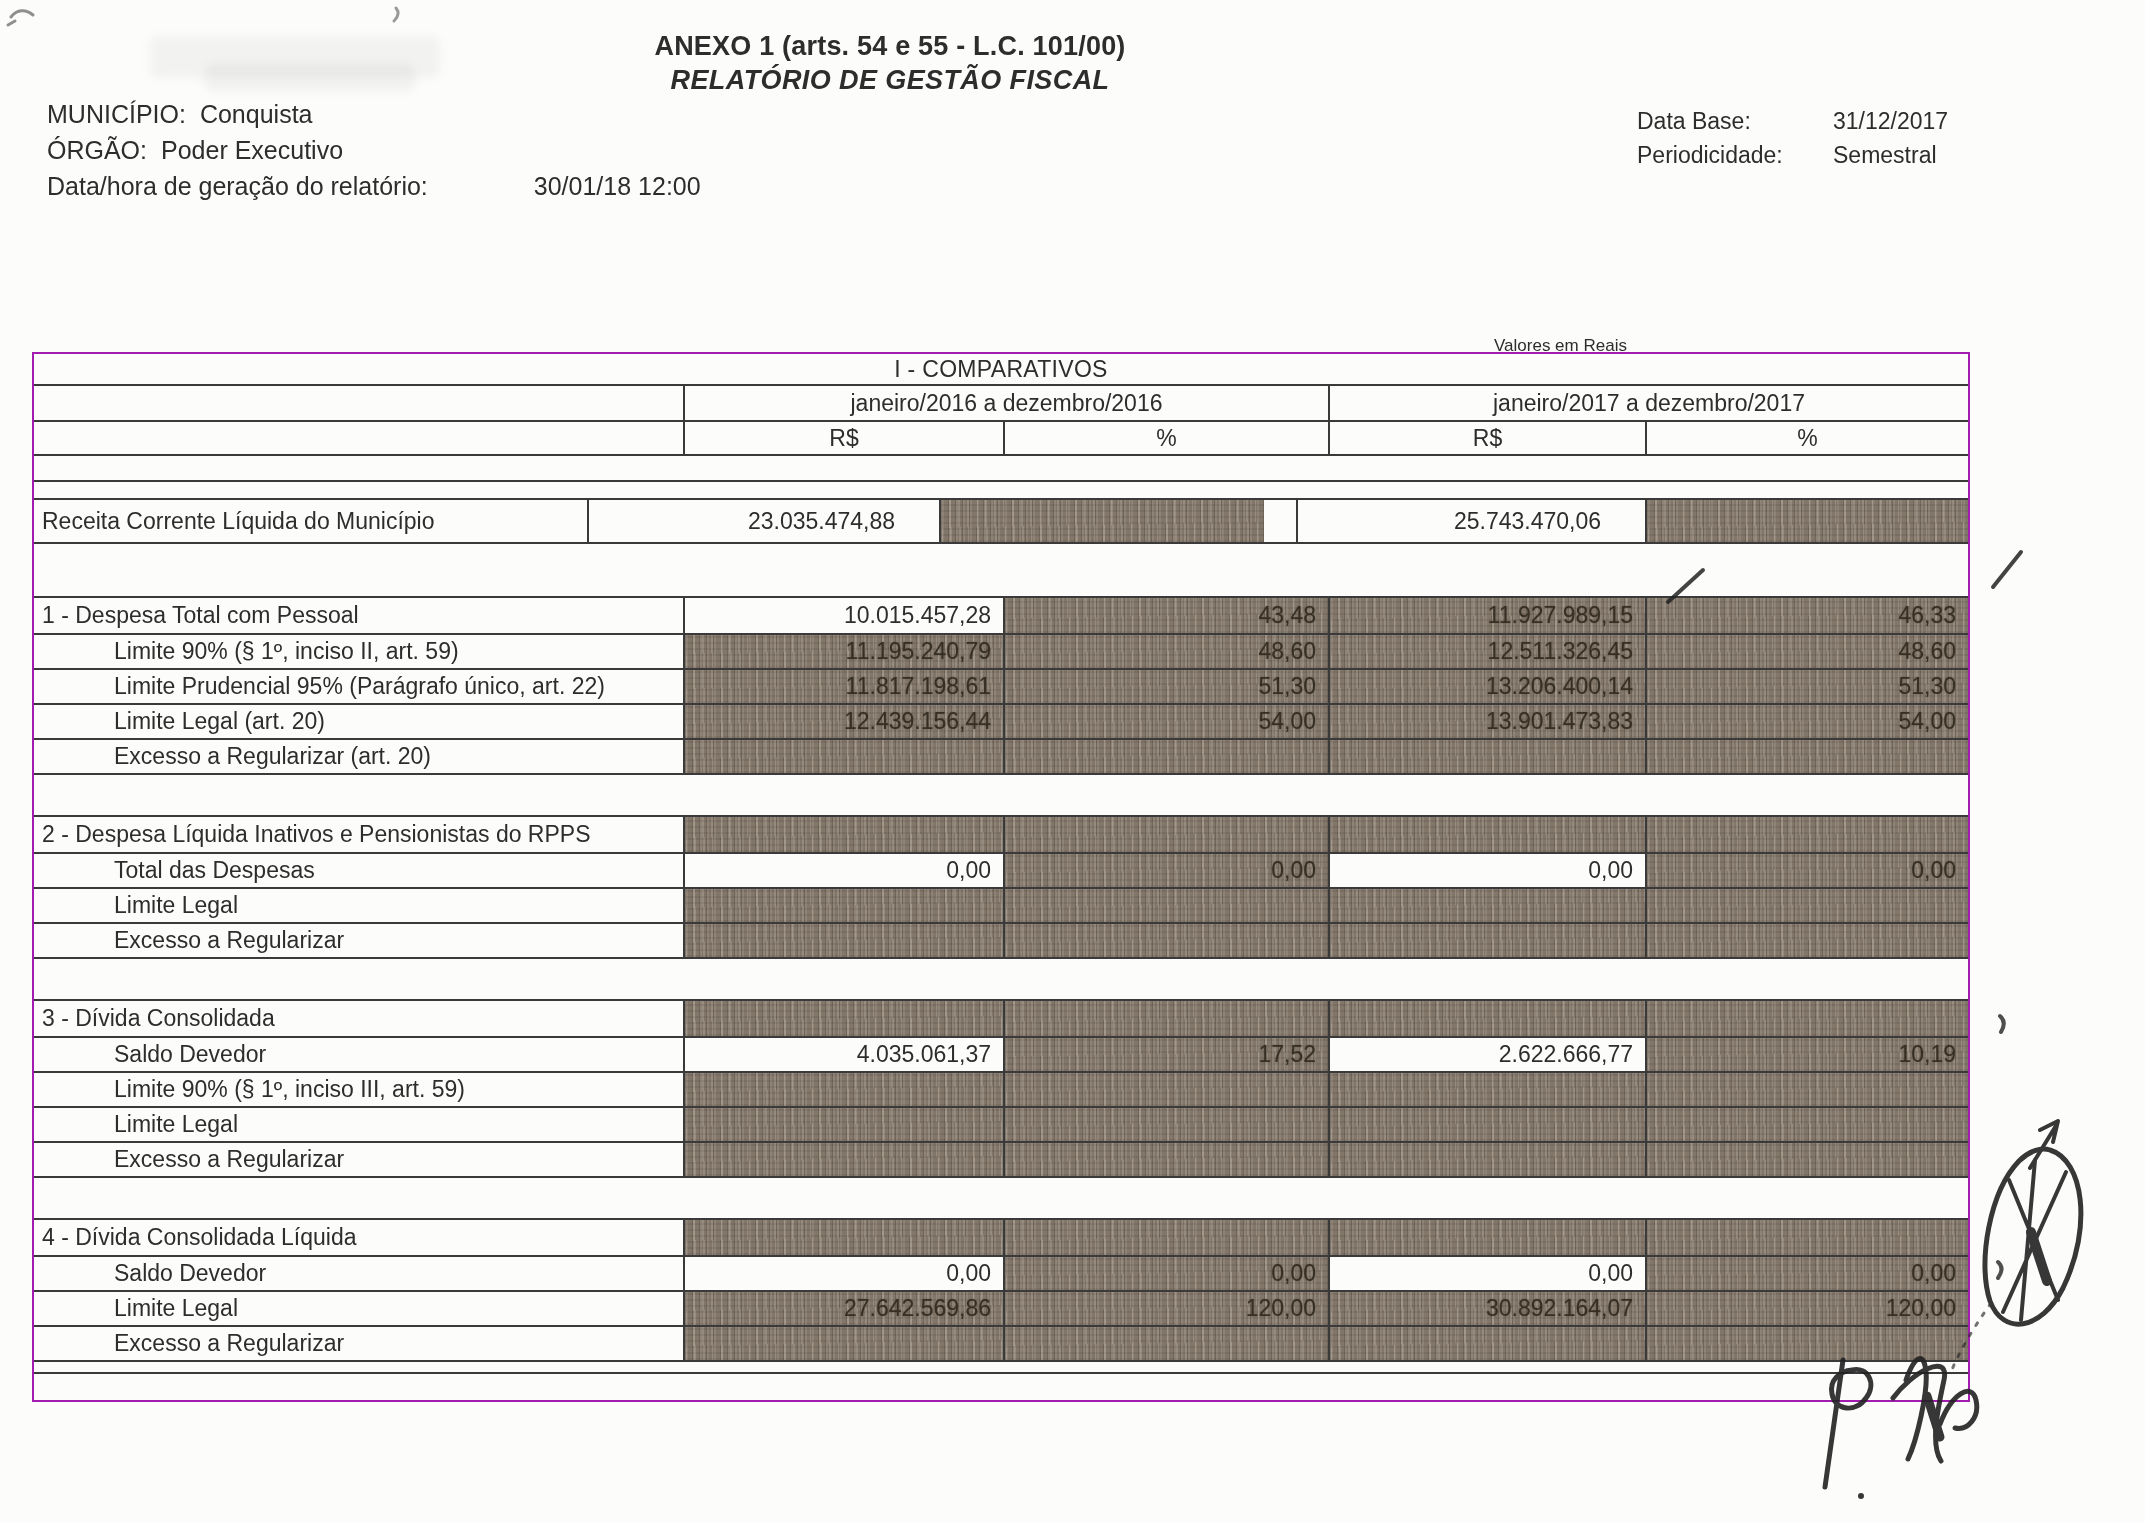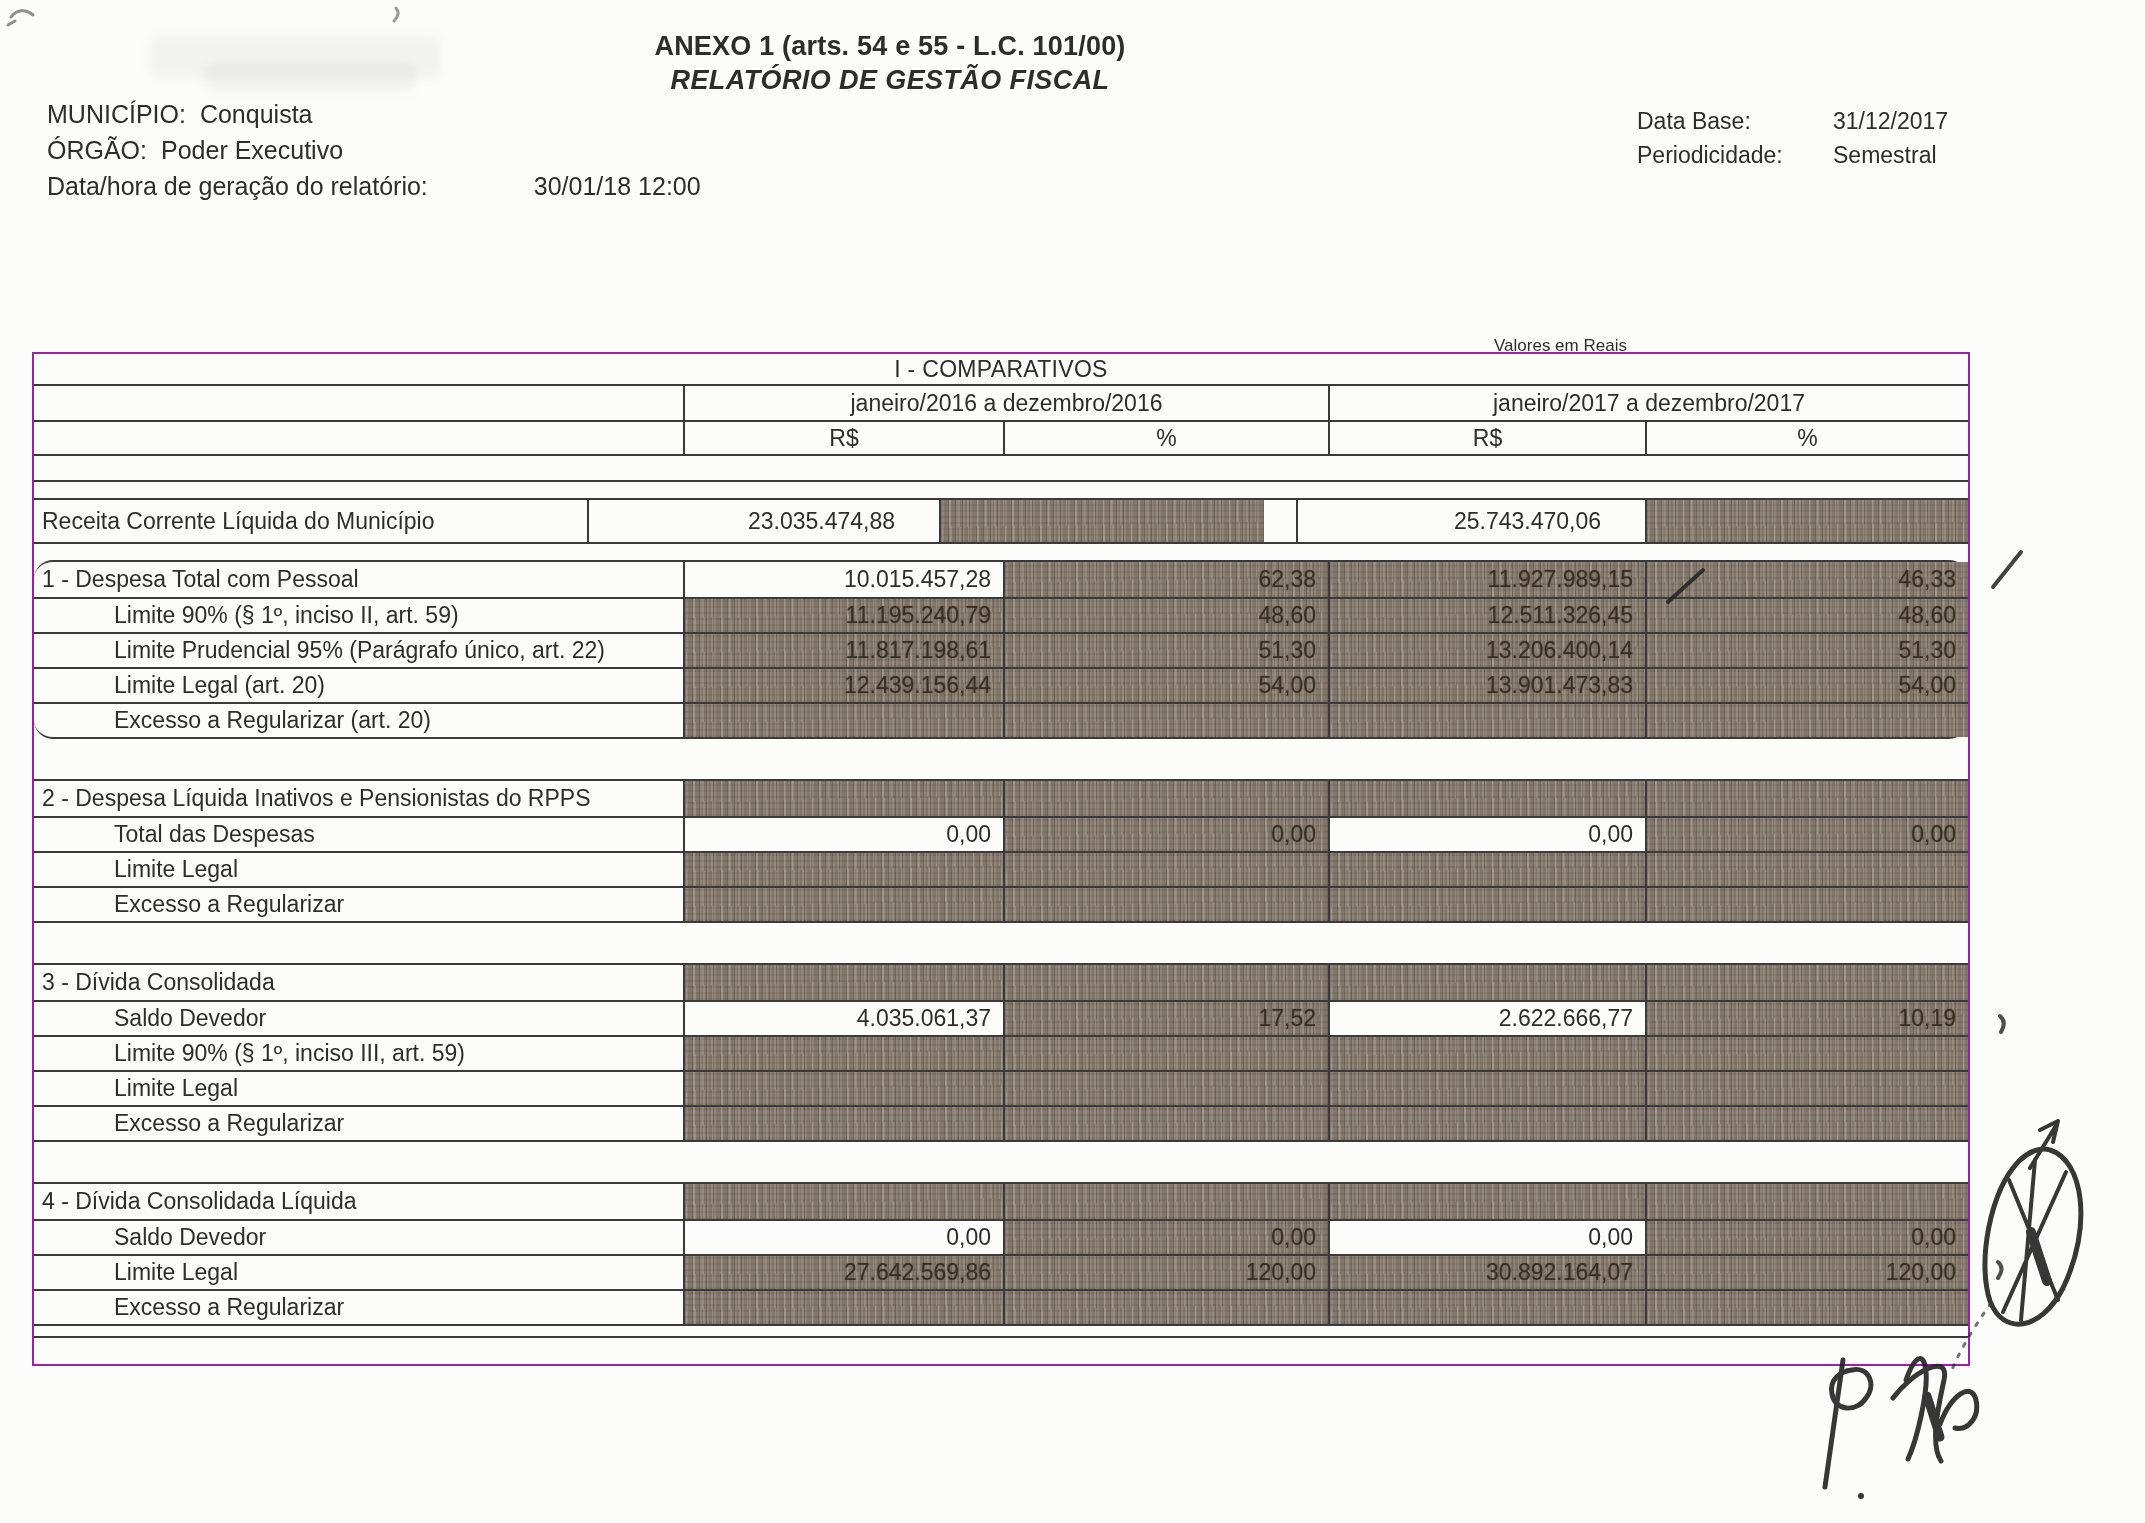--- a/index.html
+++ b/index.html
@@ -53,21 +53,21 @@
   .spacer-row    { height:26px; border-bottom:2px solid #3a3a3a; }
   .filler-row    { height:28px; margin-top:10px; border-top:2px solid #3a3a3a; }
 
   .hcell { display:flex; align-items:center; justify-content:center; }
   .hlabel { flex:1 1 auto; }
   .p2016 { width:645px; border-left:2px solid #3a3a3a; }
   .p2017 { width:640px; border-left:2px solid #3a3a3a; }
 
   .tsection { border-top:2px solid #3a3a3a; border-bottom:2px solid #3a3a3a; }
   .tsection.receita { margin-top:16px; }
-  .tsection.s1 { margin-top:16px;border-radius:19px; }
+  .tsection.s1 { margin-top:52px; }
   .tsection.s2 { margin-top:40px; }
   .tsection.s3 { margin-top:40px; }
   .tsection.s4 { margin-top:40px; }
 
   .trow { display:flex; height:35px; border-top:2px solid #3a3a3a; }
   .trow.first { border-top:none; }
   .tsection.receita .trow { height:42px;gap:32px; }
 
   .cell { display:flex; align-items:center; overflow:hidden; }
   .cell.label { flex:1 1 auto; padding-left:8px; white-space:nowrap; }
@@ -158,21 +158,21 @@
         <div class="cell val c0">23.035.474,88</div>
         <div class="cell val c1 shaded"></div>
         <div class="cell val c2">25.743.470,06</div>
         <div class="cell val c3 shaded"></div>
       </div>
     </div>
   <div class="tsection s1">
       <div class="trow first">
         <div class="cell label">1 - Despesa Total com Pessoal</div>
         <div class="cell val c0">10.015.457,28</div>
-        <div class="cell val c1 shaded">62,38</div>
+        <div class="cell val c1 shaded">43,48</div>
         <div class="cell val c2 shaded">11.927.989,15</div>
         <div class="cell val c3 shaded">46,33</div>
       </div>
       <div class="trow">
         <div class="cell label indent">Limite 90% (§ 1º, inciso II, art. 59)</div>
         <div class="cell val c0 shaded">11.195.240,79</div>
         <div class="cell val c1 shaded">48,60</div>
         <div class="cell val c2 shaded">12.511.326,45</div>
         <div class="cell val c3 shaded">48,60</div>
       </div>

